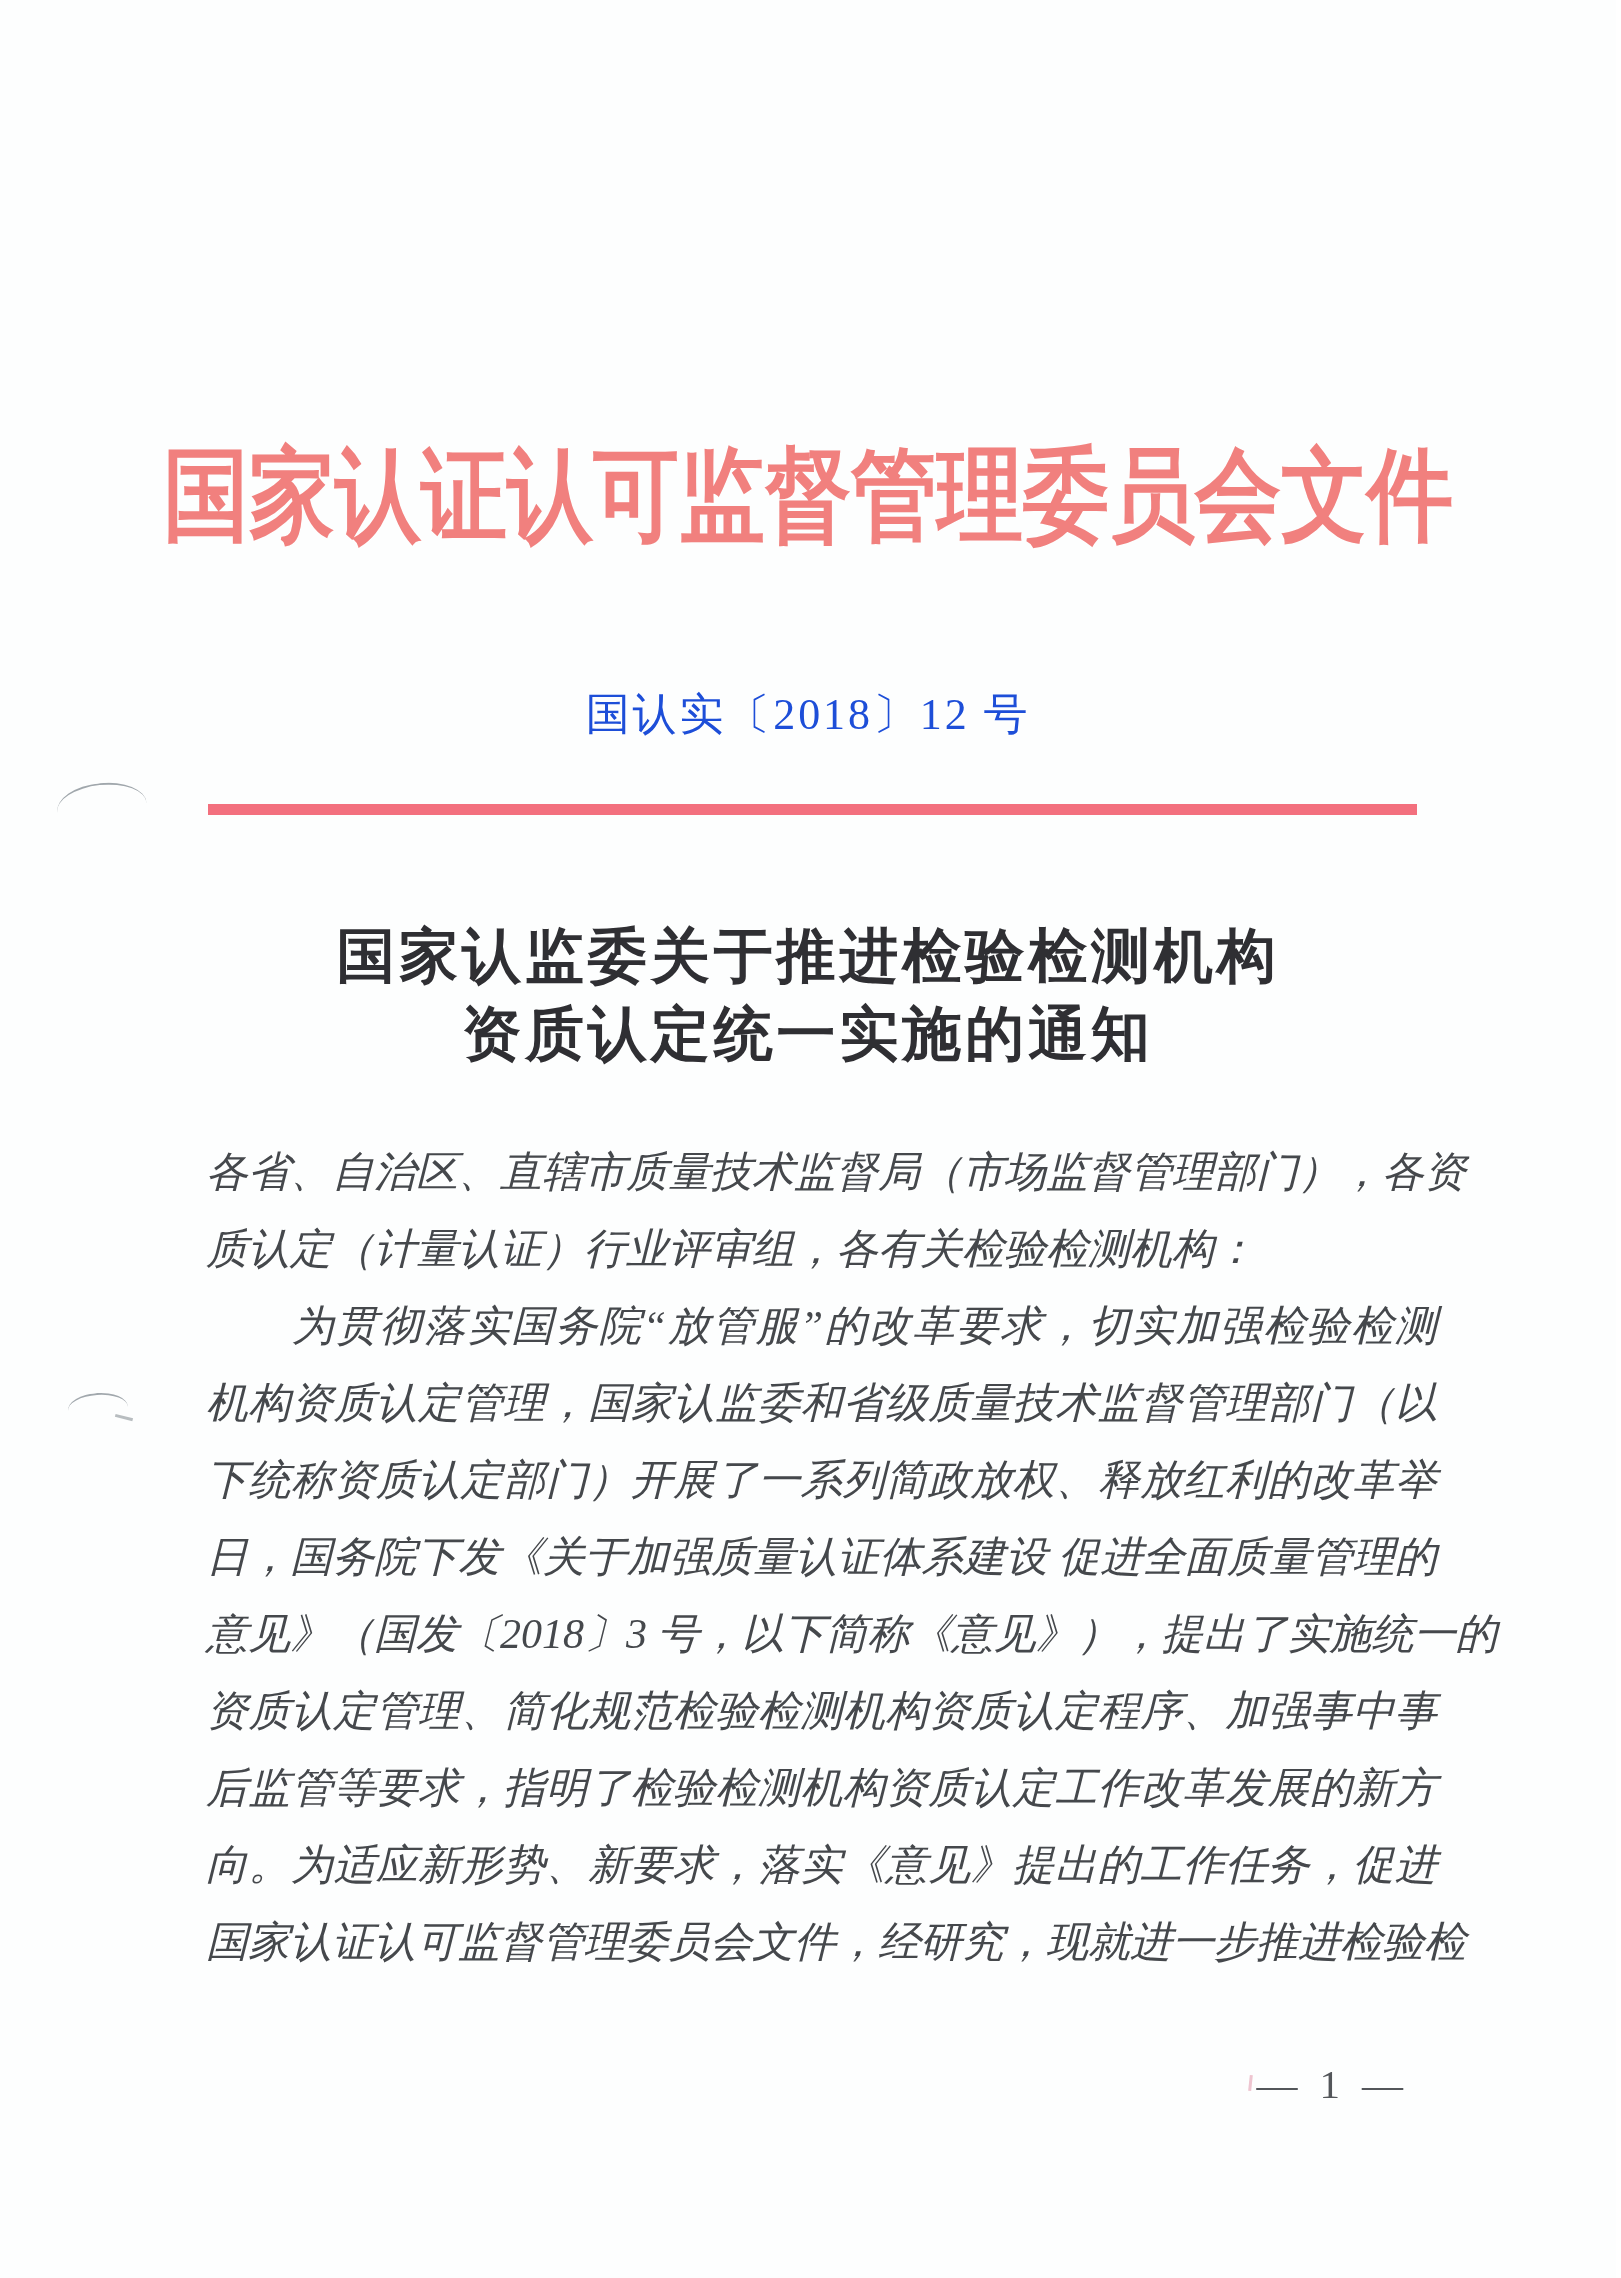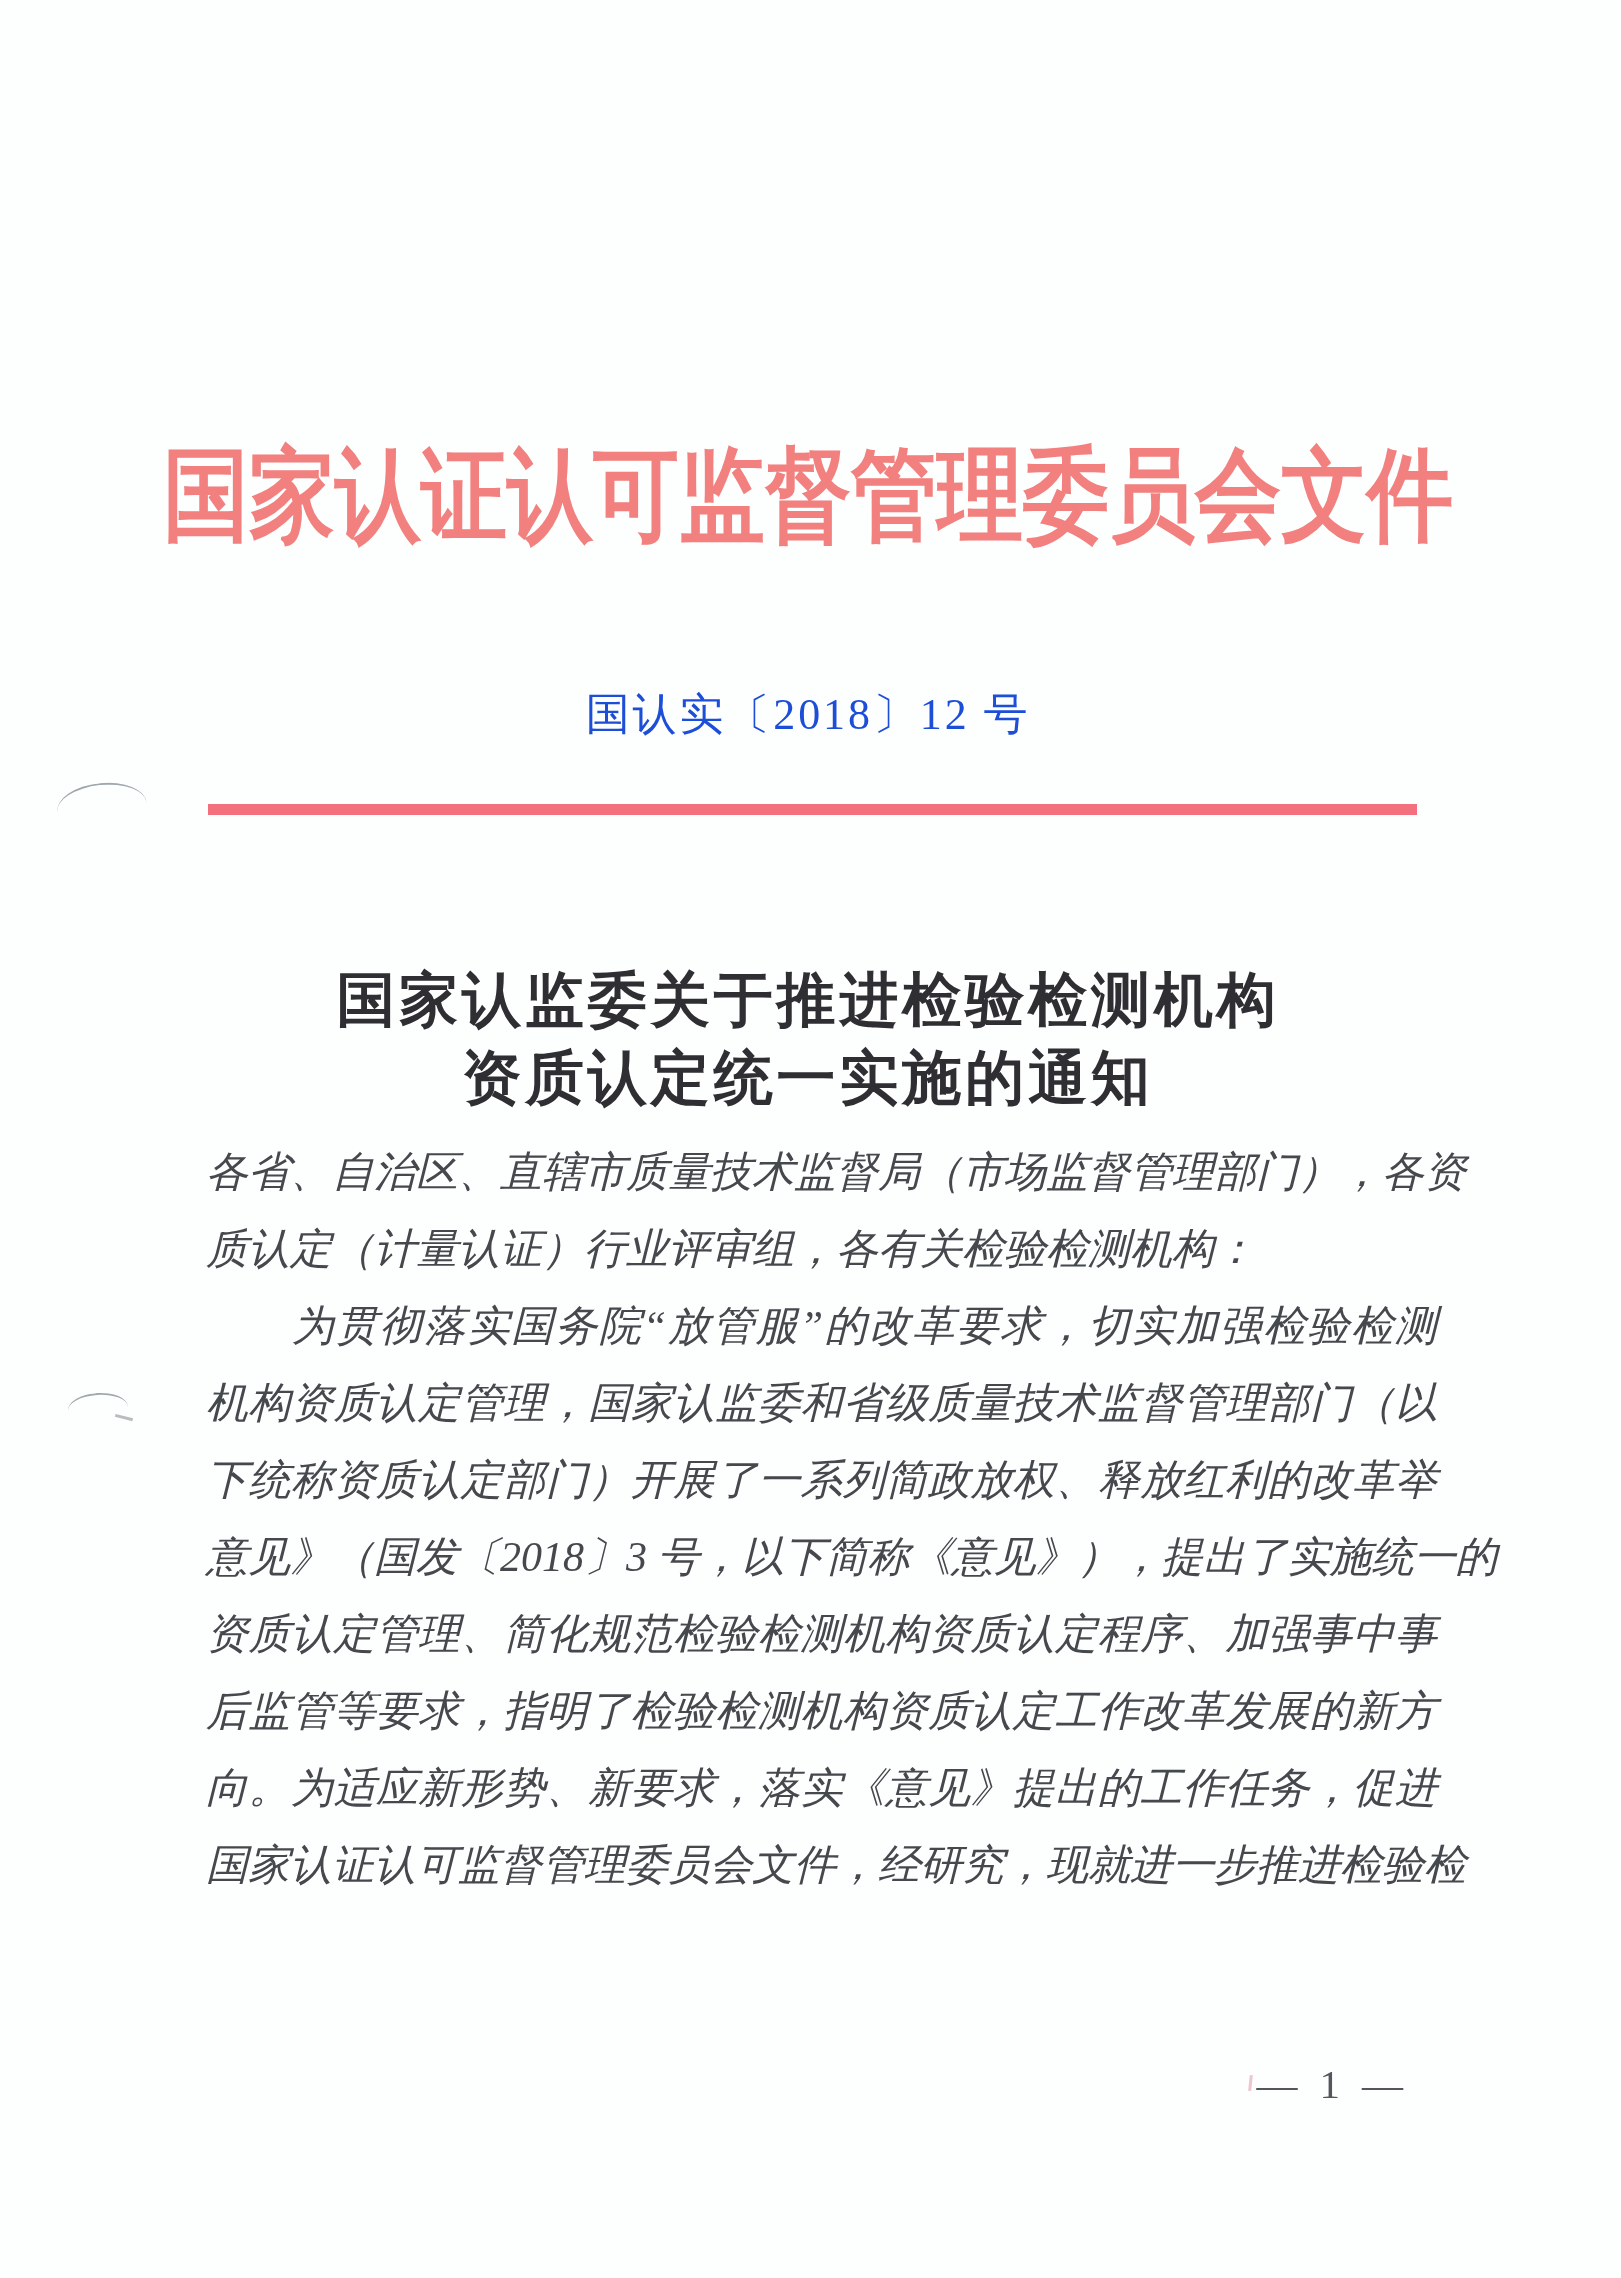--- a/index.html
+++ b/index.html
@@ -40,21 +40,20 @@
     width:1209px;height:10.7px;
     background:#f3707e;
   }
   
   .doc-title{
     position:absolute;top:917px;left:0;width:100%;
     text-align:center;
     font-size:59px;line-height:78px;
     font-weight:700;color:#2f2f33;
     letter-spacing:3.9px;
-    margin-top:44px;
   }
   
   .body-text{
     position:absolute;top:1134px;left:206px;
     width:1231px;
     font-size:42px;line-height:77px;
     color:#45484c;
   }
   .body-line{
     text-align:justify;
@@ -120,20 +119,21 @@
     <div>国家认监委关于推进检验检测机构</div>
     <div>资质认定统一实施的通知</div>
   </div>
 
   <div class="body-text">
     <div class="body-line">各省、自治区、直辖市质量技术监督局（市场监督管理部门），各资</div>
     <div class="body-line short">质认定（计量认证）行业评审组，各有关检验检测机构：</div>
     <div class="body-line indent">为贯彻落实国务院“放管服”的改革要求，切实加强检验检测</div>
     <div class="body-line">机构资质认定管理，国家认监委和省级质量技术监督管理部门（以</div>
     <div class="body-line">下统称资质认定部门）开展了一系列简政放权、释放红利的改革举</div>
+    <div class="body-line">日，国务院下发《关于加强质量认证体系建设 促进全面质量管理的</div>
     <div class="body-line">意见》（国发〔2018〕3 号，以下简称《意见》），提出了实施统一的</div>
     <div class="body-line">资质认定管理、简化规范检验检测机构资质认定程序、加强事中事</div>
     <div class="body-line">后监管等要求，指明了检验检测机构资质认定工作改革发展的新方</div>
     <div class="body-line">向。为适应新形势、新要求，落实《意见》提出的工作任务，促进</div>
     <div class="body-line">国家认证认可监督管理委员会文件，经研究，现就进一步推进检验检</div>
   </div>
 
   <div class="page-number">— 1 —</div>
 
   <div class="squiggle-1"></div>

